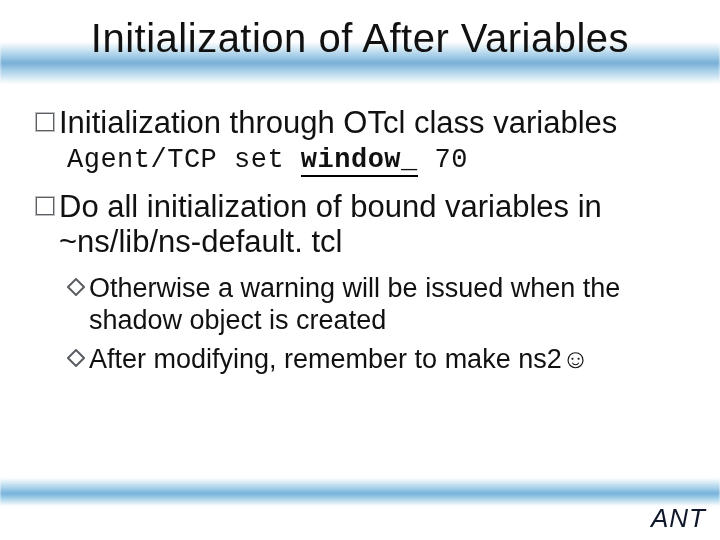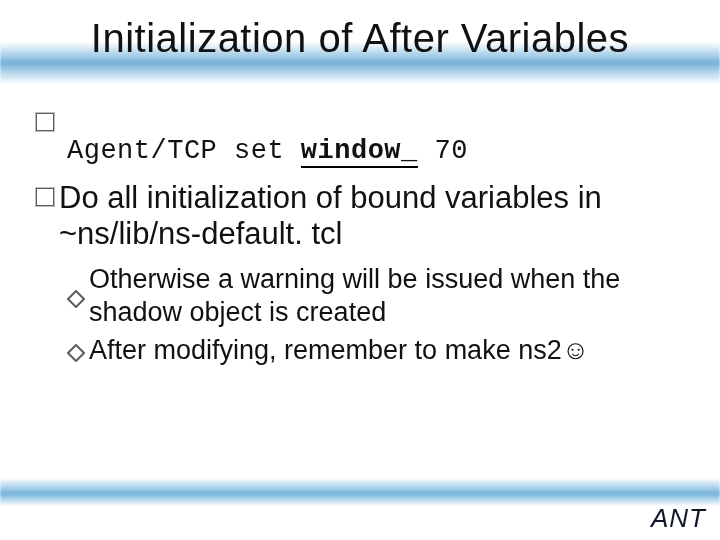--- a/index.html
+++ b/index.html
@@ -61,21 +61,21 @@
   .code {
     font-family: "Courier New", Courier, monospace;
     font-size: 27px;
     color: #111;
     margin-left: 32px;
     margin-top: 4px;
     letter-spacing: 0.5px;
   }
   .code .kw { font-weight: bold; border-bottom: 2px solid #000; padding-bottom: 0; }
   .gap1 { height: 14px; }
-  .lvl2row { display: flex; align-items: center; margin-left: 32px; }
+  .lvl2row { display: flex; align-items: flex-start; margin-left: 32px; }
   .bul2 {
     flex: 0 0 auto;
     margin-right: 4px;
     margin-top: 6px;
     width: 18px;
     height: 18px;
   }
   .bul2 svg { width: 18px; height: 18px; display: block; }
   .lvl2 { font-size: 27px; color: #111; line-height: 1.2; }
   .smile { font-family: Arial, sans-serif; }
@@ -108,20 +108,21 @@
 <body>
 
 <div class="top-band"></div>
 
 <h1 class="title">Initialization of After Variables</h1>
 
 <div class="content">
 
   <div class="row">
     <span class="bul1"></span>
+    <span class="lvl1">Initialization through OTcl class variables</span>
   </div>
   <div class="code">
     <span>Agent/TCP set </span><span class="kw">window_</span><span> 70</span>
   </div>
 
   <div class="gap1"></div>
 
   <div class="row">
     <span class="bul1"></span>
     <span class="lvl1">Do all initialization of bound variables in ~ns/lib/ns-default. tcl</span>

